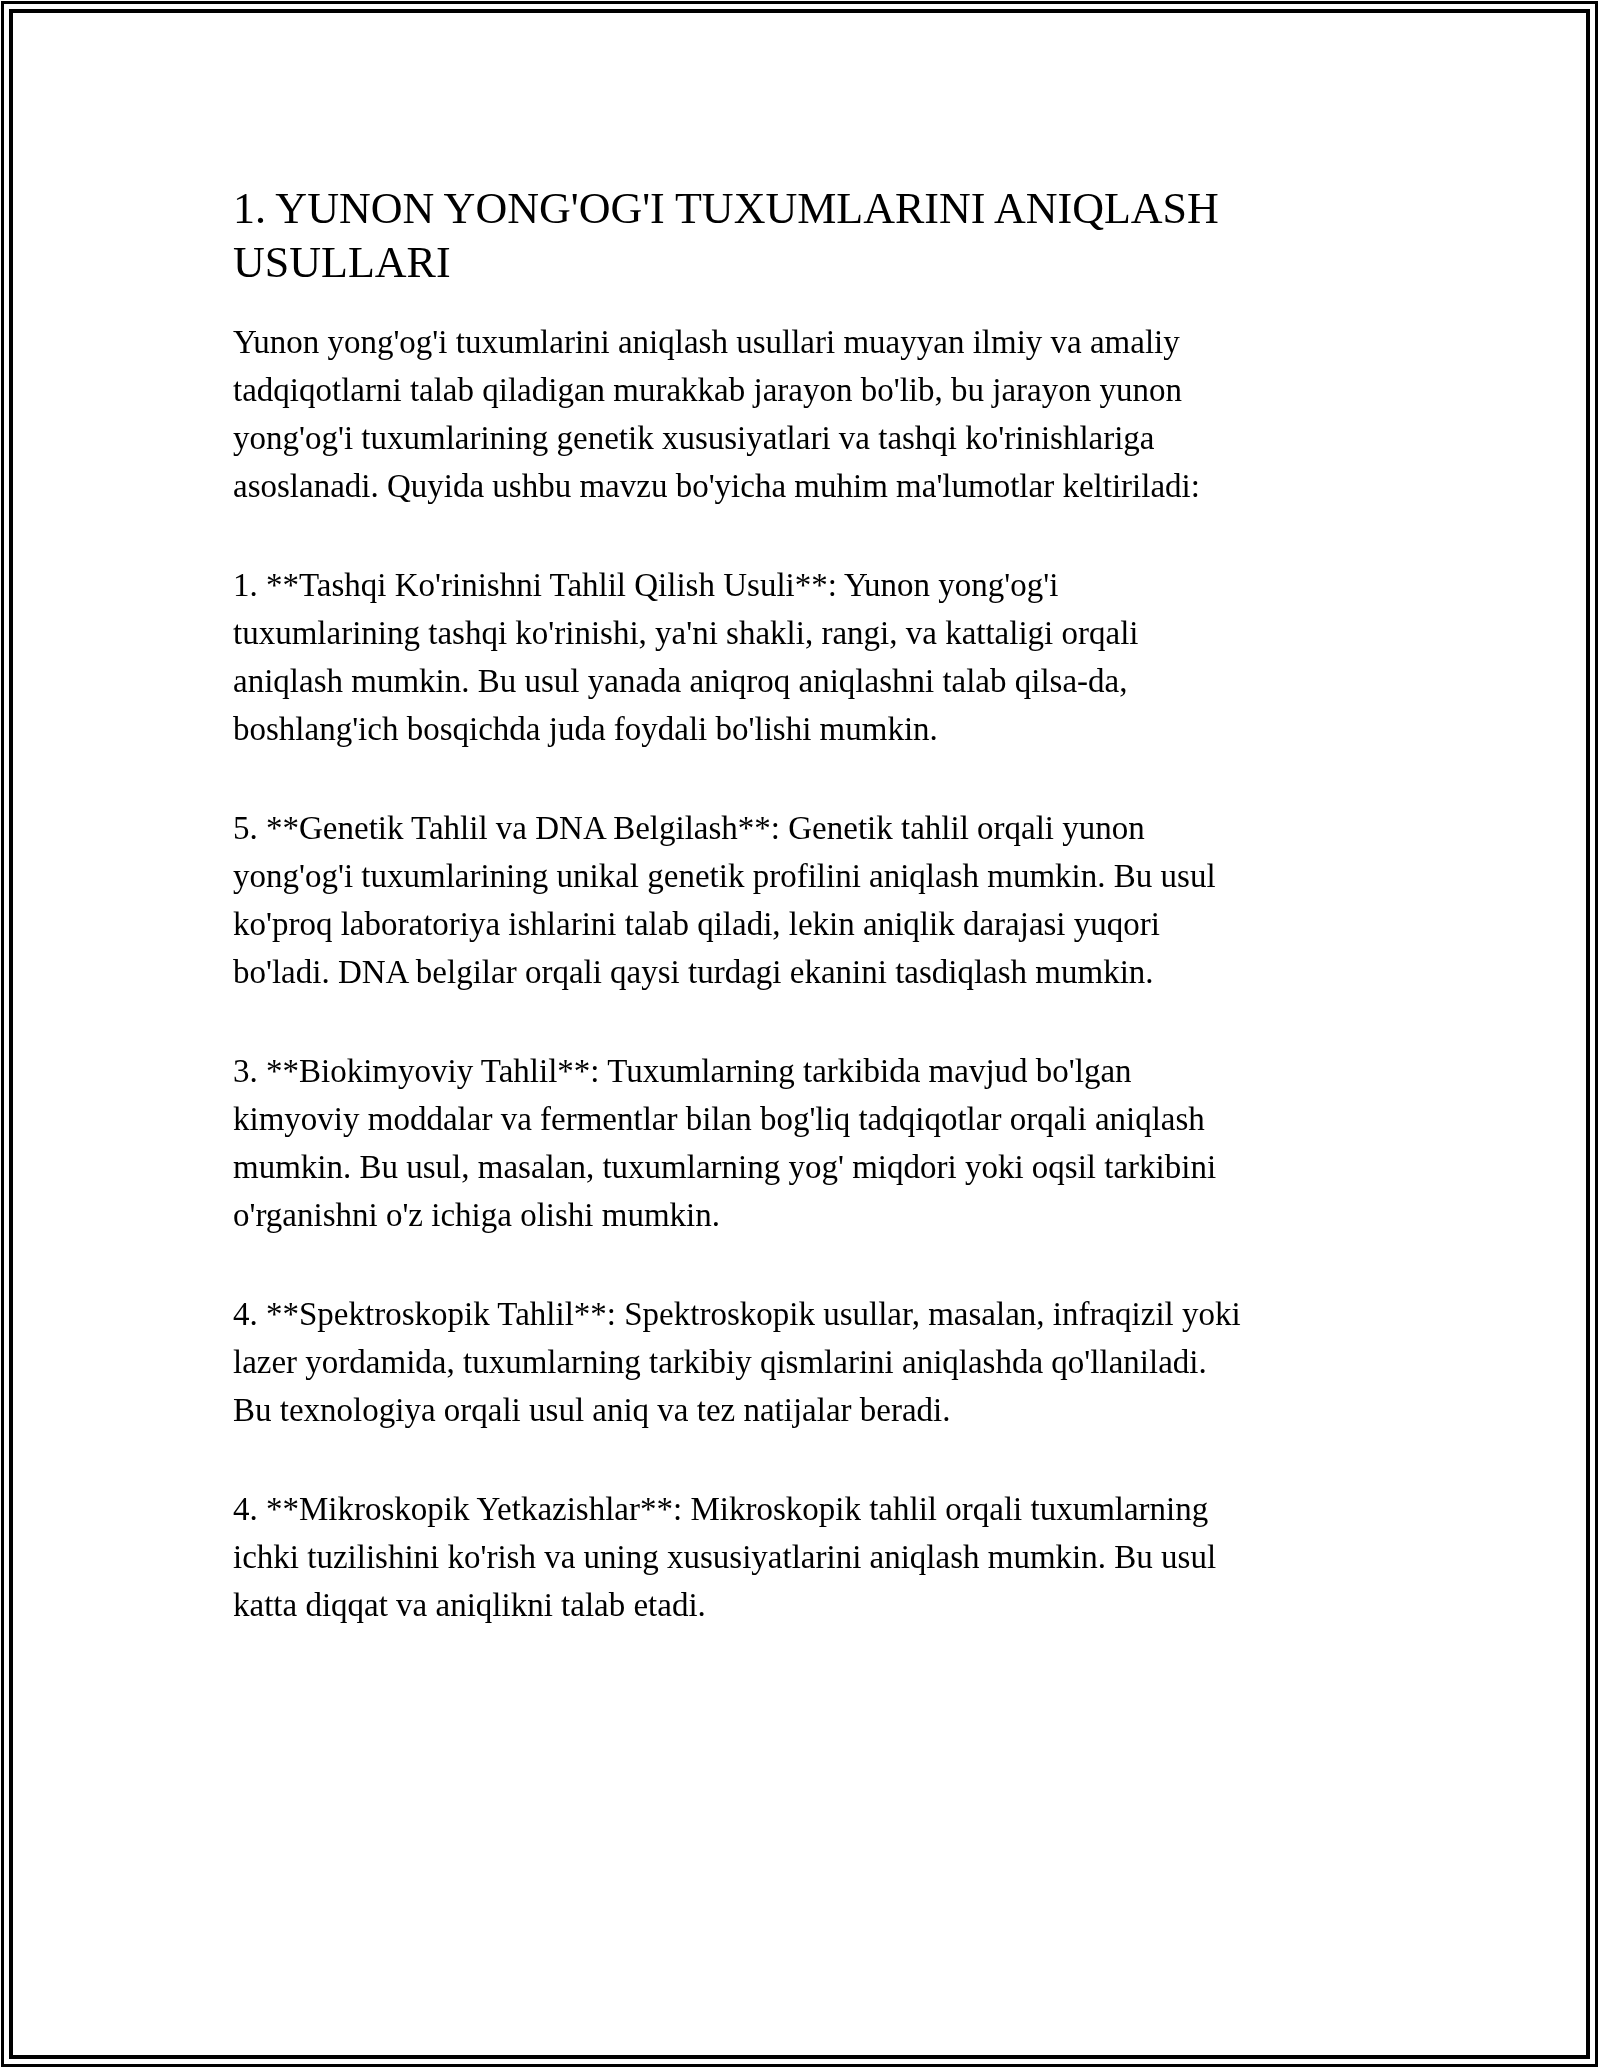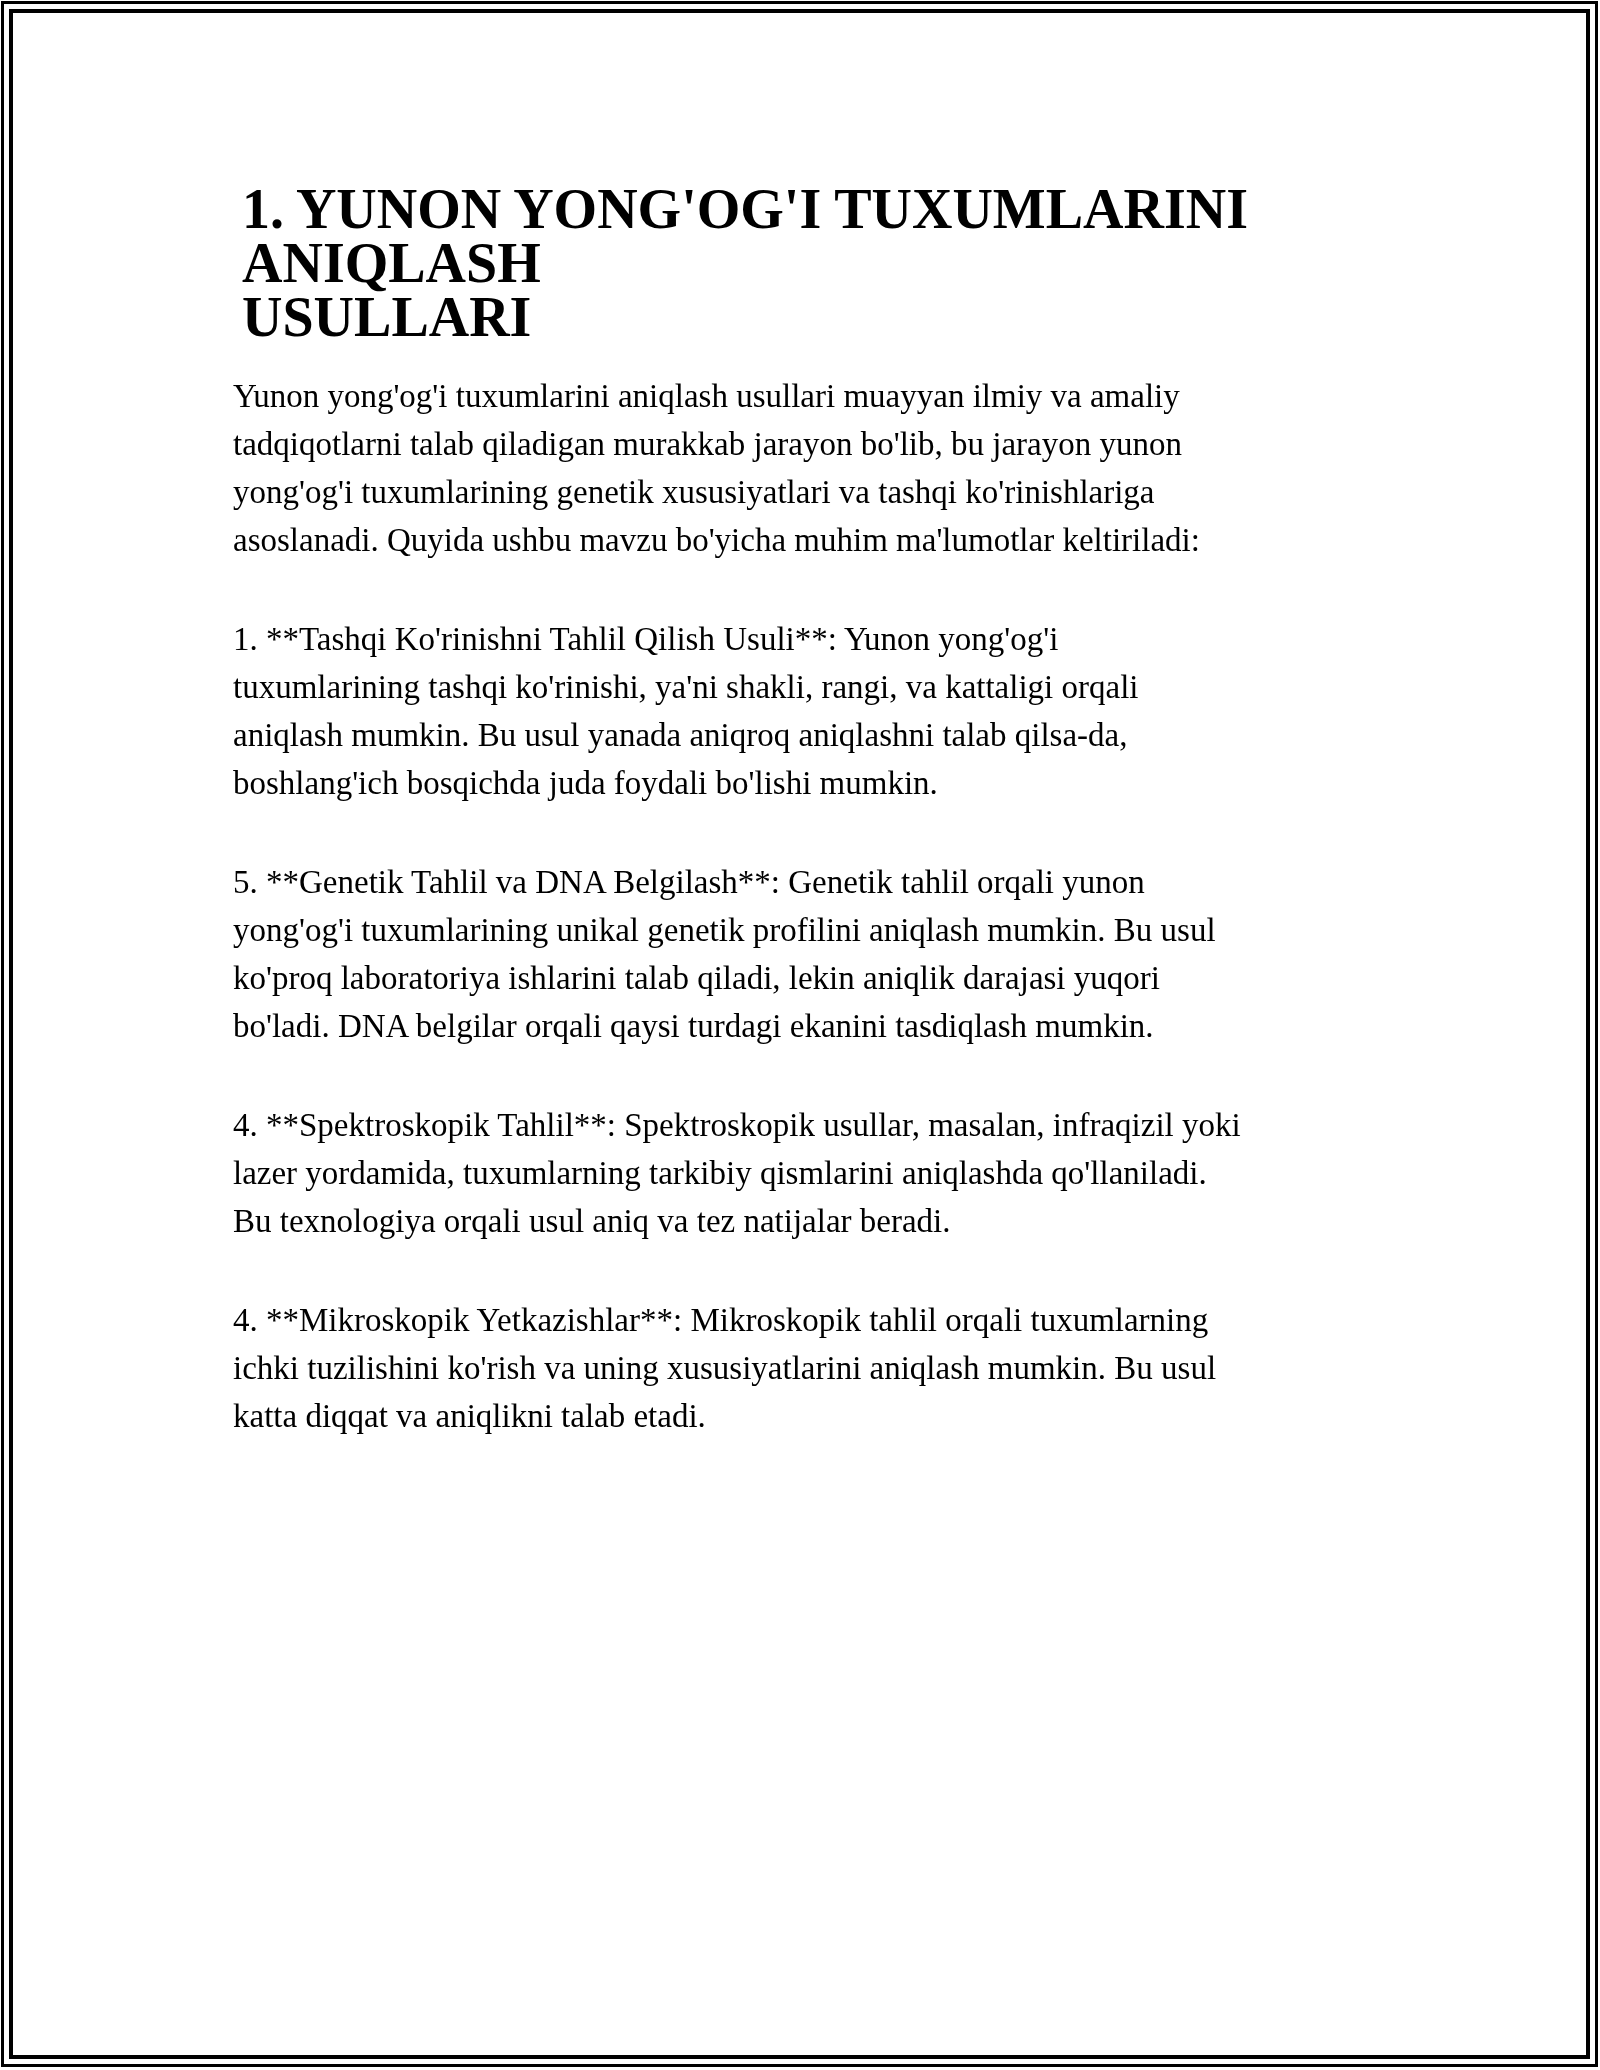--- a/index.html
+++ b/index.html
@@ -28,24 +28,24 @@
     border: 4px solid #000000;
     pointer-events: none;
   }
   .doc {
     position: absolute;
     left: 233px;
     top: 182px;
     width: 1280px;
   }
   .doc-title {
-    font-size: 56px;
+    font-size: 44px;
     line-height: 54px;
-    font-weight: 700;
-    margin: 0 0 28px 9px;
+    font-weight: 400;
+    margin: 0 0 28px 0;
     white-space: pre-line;
     letter-spacing: 0;
   }
   .doc-para {
     font-size: 33px;
     line-height: 48px;
     font-weight: 400;
     margin: 16px 0 51px 0;
     white-space: pre-line;
   }
@@ -69,20 +69,24 @@
     <p class="doc-para">1. **Tashqi Ko'rinishni Tahlil Qilish Usuli**: Yunon yong'og'i
 tuxumlarining tashqi ko'rinishi, ya'ni shakli, rangi, va kattaligi orqali
 aniqlash mumkin. Bu usul yanada aniqroq aniqlashni talab qilsa-da,
 boshlang'ich bosqichda juda foydali bo'lishi mumkin.</p>
 
     <p class="doc-para">5. **Genetik Tahlil va DNA Belgilash**: Genetik tahlil orqali yunon
 yong'og'i tuxumlarining unikal genetik profilini aniqlash mumkin. Bu usul
 ko'proq laboratoriya ishlarini talab qiladi, lekin aniqlik darajasi yuqori
 bo'ladi. DNA belgilar orqali qaysi turdagi ekanini tasdiqlash mumkin.</p>
 
+    <p class="doc-para">3. **Biokimyoviy Tahlil**: Tuxumlarning tarkibida mavjud bo'lgan
+kimyoviy moddalar va fermentlar bilan bog'liq tadqiqotlar orqali aniqlash
+mumkin. Bu usul, masalan, tuxumlarning yog' miqdori yoki oqsil tarkibini
+o'rganishni o'z ichiga olishi mumkin.</p>
 
     <p class="doc-para">4. **Spektroskopik Tahlil**: Spektroskopik usullar, masalan, infraqizil yoki
 lazer yordamida, tuxumlarning tarkibiy qismlarini aniqlashda qo'llaniladi.
 Bu texnologiya orqali usul aniq va tez natijalar beradi.</p>
 
 
     <p class="doc-para">4. **Mikroskopik Yetkazishlar**: Mikroskopik tahlil orqali tuxumlarning
 ichki tuzilishini ko'rish va uning xususiyatlarini aniqlash mumkin. Bu usul
 katta diqqat va aniqlikni talab etadi.</p>
   </div>

